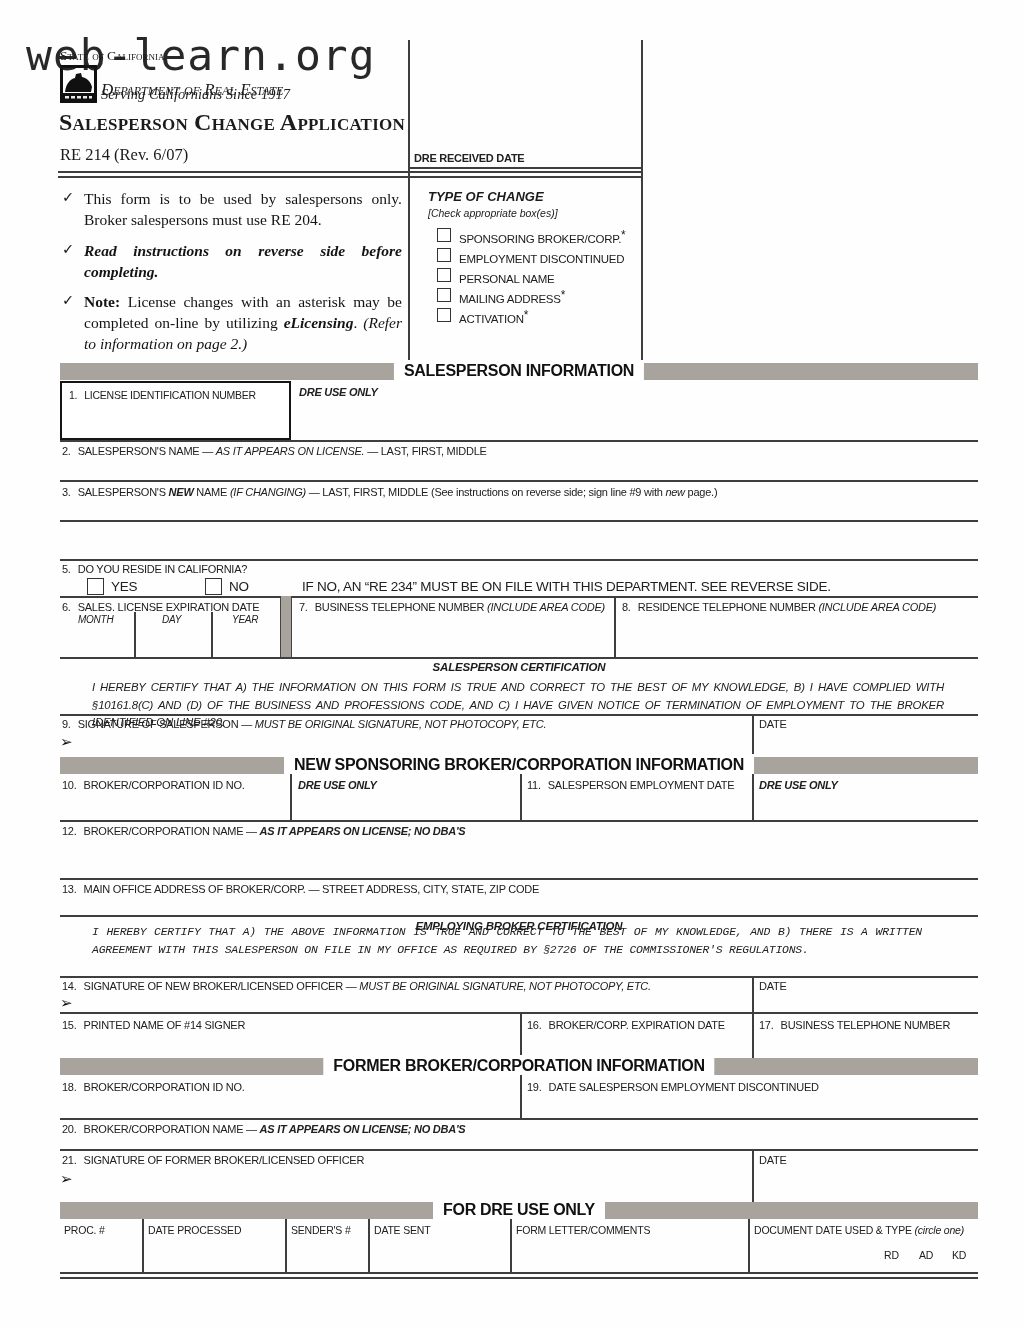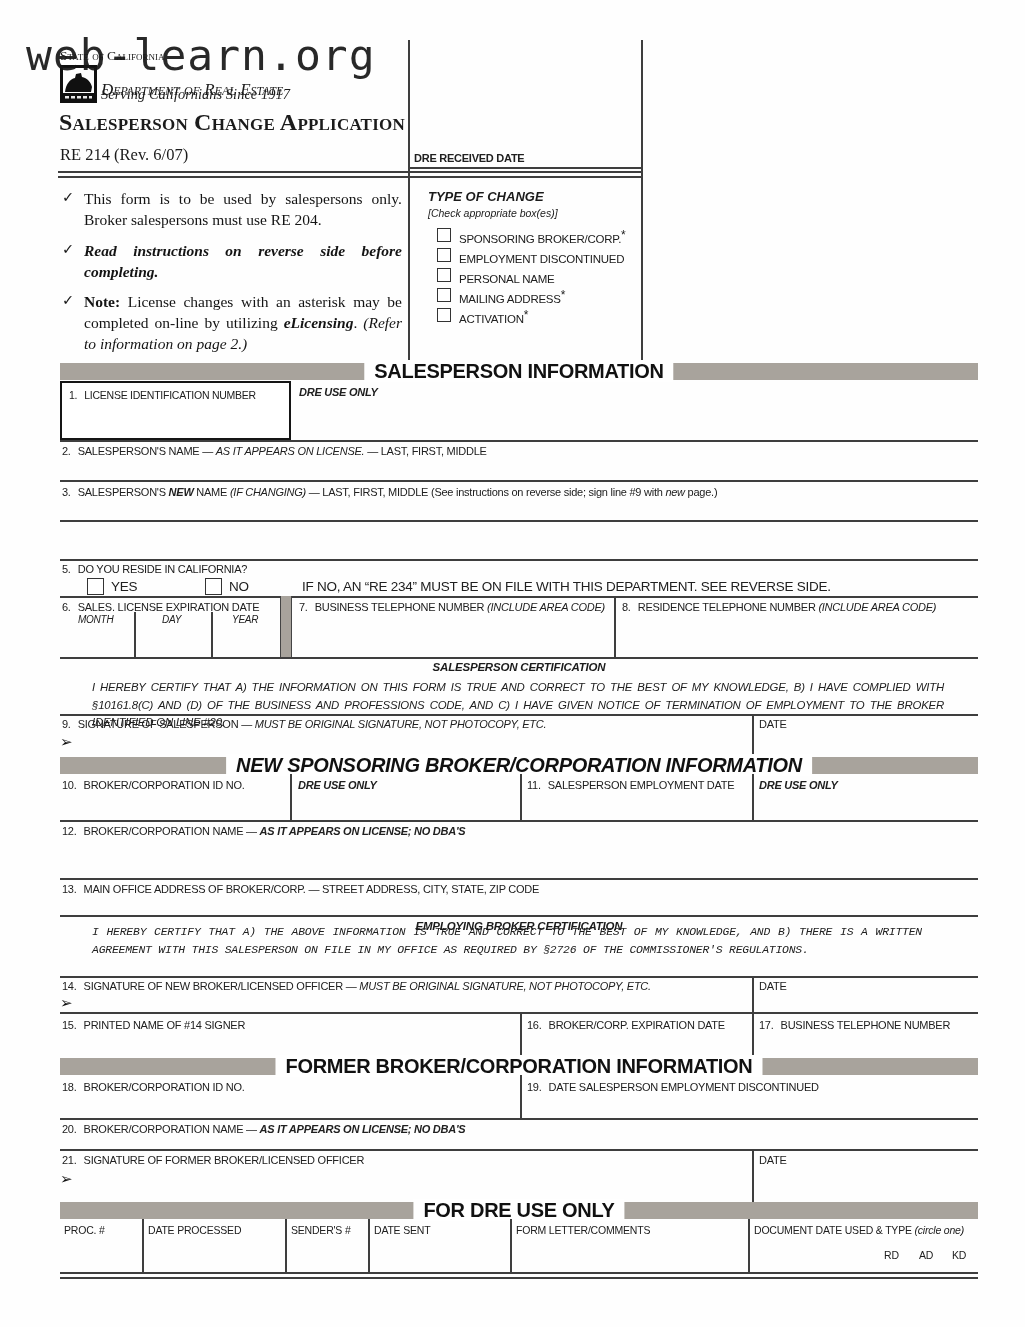--- a/index.html
+++ b/index.html
@@ -8,21 +8,21 @@
   .a{position:absolute;}
   .hl{position:absolute;background:#3e3e3e;height:1.5px;}
   .vl{position:absolute;background:#3e3e3e;width:1.5px;}
   .lbl{position:absolute;font-size:11px;letter-spacing:-0.25px;white-space:nowrap;color:#202020;}
   .lbl .n{display:inline-block;margin-right:7px;}
   .it{font-style:italic;}
   .bd{font-weight:bold;}
   .bi{font-style:italic;font-weight:bold;}
   .bar{position:absolute;left:60px;width:918px;height:17px;background:#a8a39c;}
   .tag{position:absolute;left:50%;top:-3px;transform:translateX(-50%);background:#fff;
-       white-space:nowrap;font-weight:bold;font-size:20px;line-height:22px;height:22px;
+       white-space:nowrap;font-weight:bold;font-size:16px;line-height:22px;height:22px;
        padding:0 10px;letter-spacing:-0.3px;color:#111;}
   .cb{position:absolute;width:12px;height:12px;border:1.5px solid #333;background:#fff;}
   .cb2{position:absolute;width:15px;height:15px;border:1.5px solid #333;background:#fff;}
   .sig{position:absolute;font-family:"DejaVu Sans",sans-serif;font-size:15px;color:#111;}
   .tick{position:absolute;font-family:"DejaVu Sans",sans-serif;font-size:14.5px;color:#151515;}
   .ser{font-family:"Liberation Serif",serif;}
   .sc{font-variant:small-caps;}
   .ins{position:absolute;left:84px;width:318px;font-family:"Liberation Serif",serif;
        font-size:15.5px;line-height:21px;text-align:justify;color:#141414;}
   .certT{position:absolute;left:60px;width:918px;text-align:center;font-weight:bold;
@@ -151,21 +151,21 @@
   <div class="certX" style="top:679px;">I HEREBY CERTIFY THAT A) THE INFORMATION ON THIS FORM IS TRUE AND CORRECT TO THE BEST OF MY KNOWLEDGE, B) I HAVE COMPLIED WITH §10161.8(C) AND (D) OF THE BUSINESS AND PROFESSIONS CODE, AND C) I HAVE GIVEN NOTICE OF TERMINATION OF EMPLOYMENT TO THE BROKER IDENTIFIED ON LINE #20.</div>
   <div class="hl" style="left:60px;top:714px;width:918px;"></div>
 
   <div class="lbl" style="left:62px;top:718px;"><span class="n">9.</span><span>SIGNATURE OF SALESPERSON — </span><span class="it">MUST BE ORIGINAL SIGNATURE, NOT PHOTOCOPY, ETC.</span></div>
   <div class="sig" style="left:60px;top:733px;">➢</div>
   <div class="fill" style="left:80px;top:733px;width:665px;height:22px;"></div>
   <div class="vl" style="left:752px;top:714px;height:43px;"></div>
   <div class="lbl" style="left:759px;top:718px;">DATE</div>
   <div class="fill" style="left:756px;top:731px;width:220px;height:24px;"></div>
 
-  <div class="bar" style="top:757px;font-style:italic;">
+  <div class="bar" style="top:757px;">
     <div class="tag">NEW SPONSORING BROKER/CORPORATION INFORMATION</div>
   </div>
 
   <div class="lbl" style="left:62px;top:779px;"><span class="n">10.</span><span>BROKER/CORPORATION ID NO.</span></div>
   <div class="fill" style="left:62px;top:793px;width:224px;height:25px;"></div>
   <div class="vl" style="left:290px;top:774px;height:46px;"></div>
   <div class="lbl bi" style="left:298px;top:779px;">DRE USE ONLY</div>
   <div class="vl" style="left:520px;top:774px;height:46px;"></div>
   <div class="lbl" style="left:527px;top:779px;"><span class="n">11.</span><span>SALESPERSON EMPLOYMENT DATE</span></div>
   <div class="fill" style="left:527px;top:793px;width:220px;height:25px;"></div>

